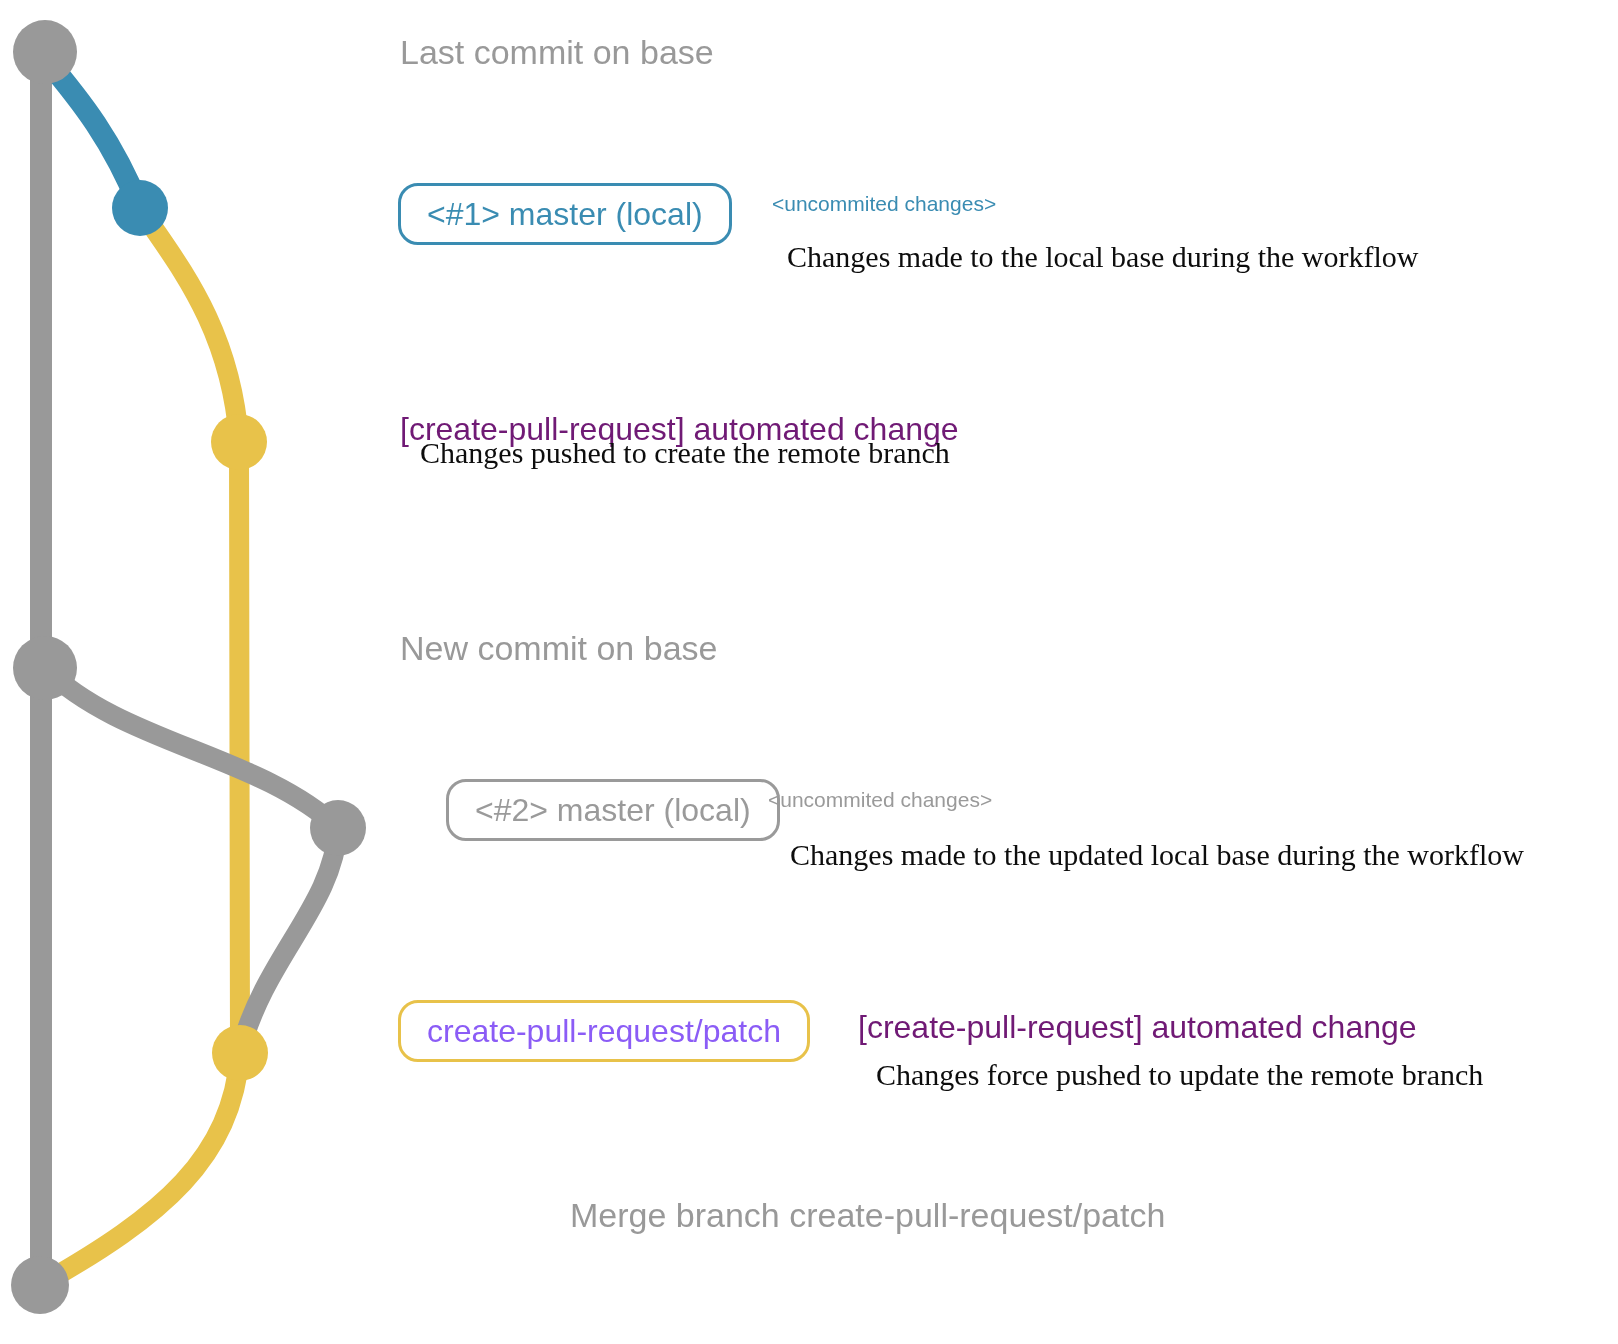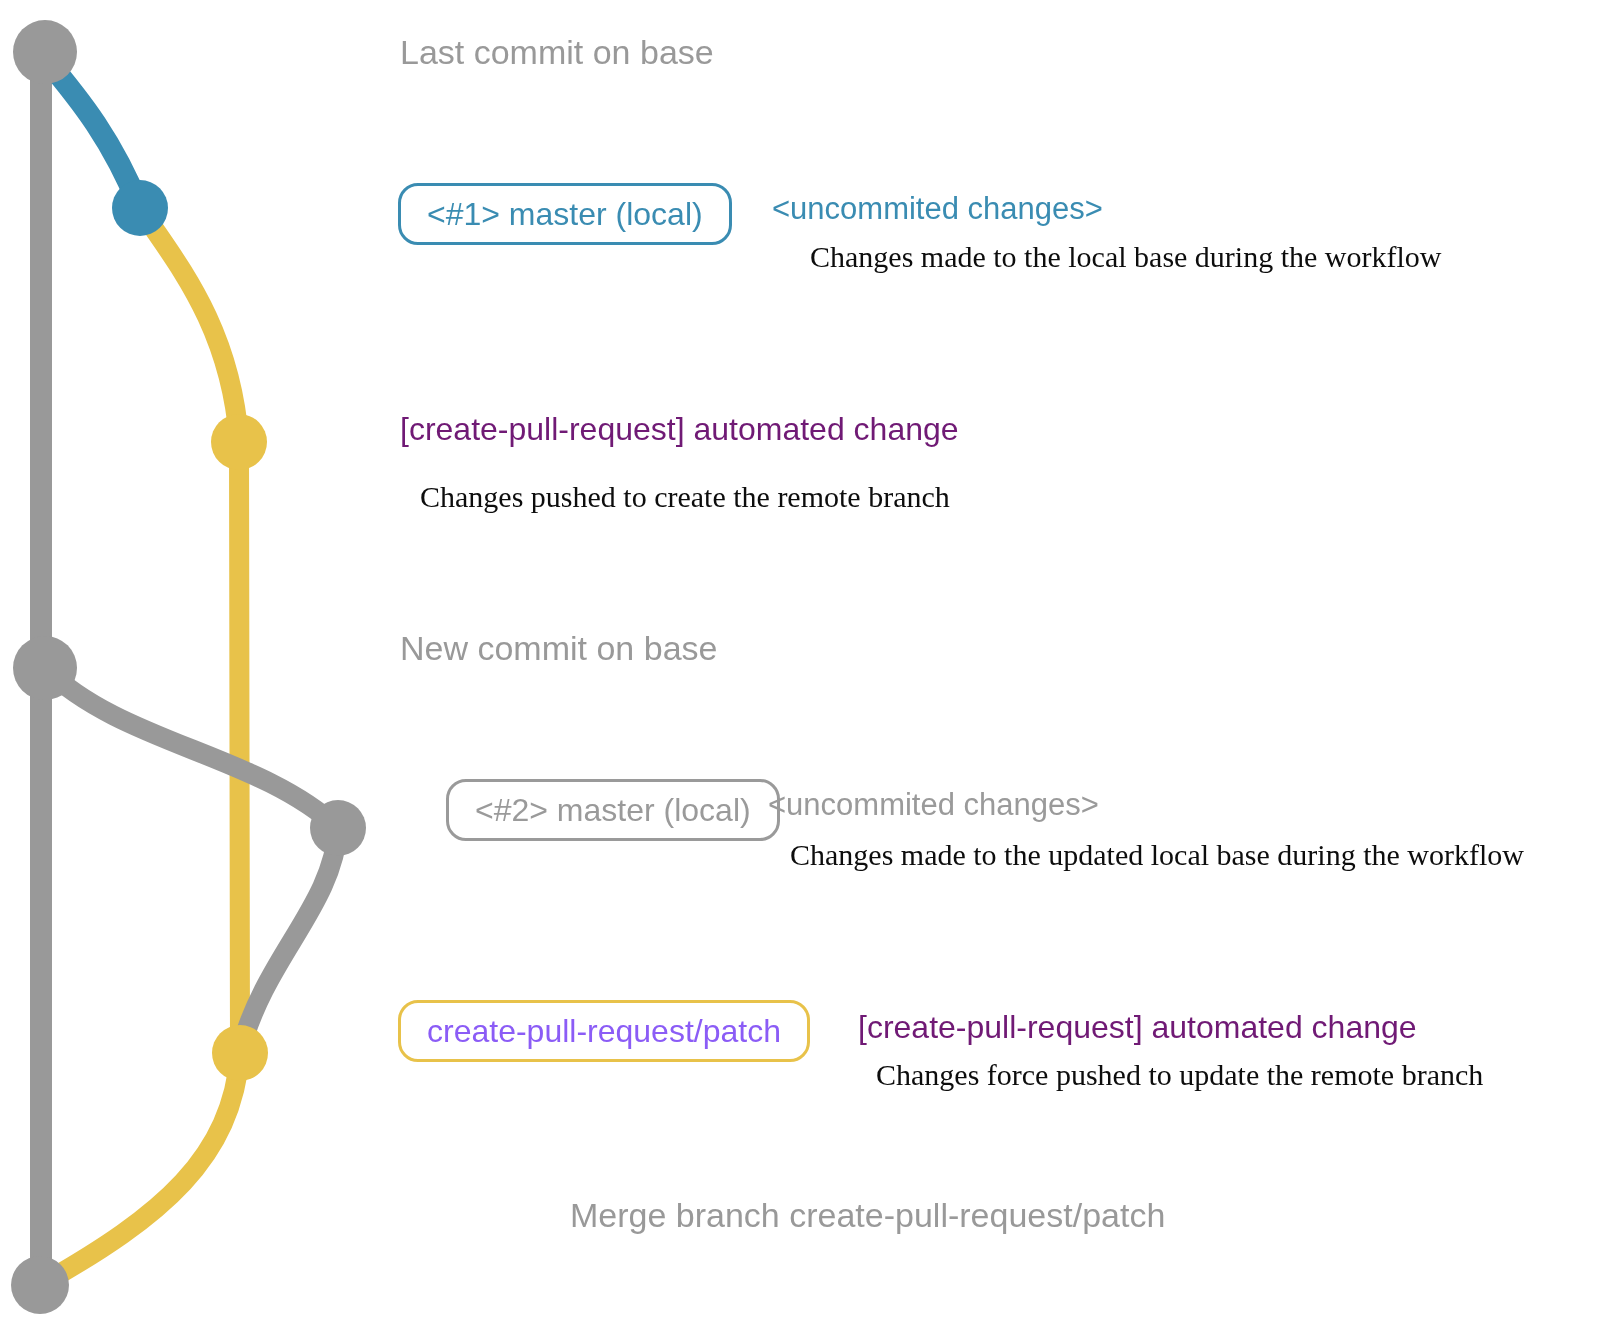--- a/index.html
+++ b/index.html
@@ -37,21 +37,21 @@
     border: 3px solid;
     border-radius: 20px;
     white-space: nowrap;
     background: #ffffff;
   }
   .badge.blue   { color: #3a8cb2; border-color: #3a8cb2; }
   .badge.gray   { color: #9a9a9a; border-color: #9a9a9a; }
   .badge.yellow { color: #8b5cf6; border-color: #e8c24a; }
 
   .subtitle {
-    font-size: 31px;
+    font-size: 21px;
     line-height: 1.1;
     white-space: nowrap;
   }
   .subtitle.blue   { color: #3a8cb2; }
   .subtitle.gray   { color: #9a9a9a; }
   .subtitle.yellow { color: #701a75; }
 
   .desc {
     font-family: "Liberation Serif", serif;
     font-size: 30px;
@@ -86,24 +86,24 @@
     <circle cx="240" cy="1053" r="28" fill="#e8c24a"></circle>
     <circle cx="40" cy="1285" r="29" fill="#999999"></circle>
   </svg>
 
   <div class="abs muted-label" style="left:400px; top:34px;">Last commit on base</div>
 
   <div class="abs" style="left:398px; top:183px;">
     <span class="badge blue">&lt;#1&gt; master (local)</span>
   </div>
   <div class="abs subtitle blue" style="left:772px; top:192px;">&lt;uncommited changes&gt;</div>
-  <div class="abs desc" style="left:810px; top:240px;">Changes made to the local base during the workflow</div>
+  <div class="abs desc" style="left:787px; top:240px;">Changes made to the local base during the workflow</div>
 
   <div class="abs subtitle yellow" style="left:400px; top:412px; font-size:32px;">[create-pull-request] automated change</div>
-  <div class="abs desc" style="left:420px; top:480px;">Changes pushed to create the remote branch</div>
+  <div class="abs desc" style="left:420px; top:436px;">Changes pushed to create the remote branch</div>
 
   <div class="abs muted-label" style="left:400px; top:630px;">New commit on base</div>
 
   <div class="abs" style="left:398px; top:779px;padding-left:48px;">
     <span class="badge gray">&lt;#2&gt; master (local)</span>
   </div>
   <div class="abs subtitle gray" style="left:768px; top:788px;">&lt;uncommited changes&gt;</div>
   <div class="abs desc" style="left:790px; top:838px;">Changes made to the updated local base during the workflow</div>
 
   <div class="abs" style="left:398px; top:1000px;">

